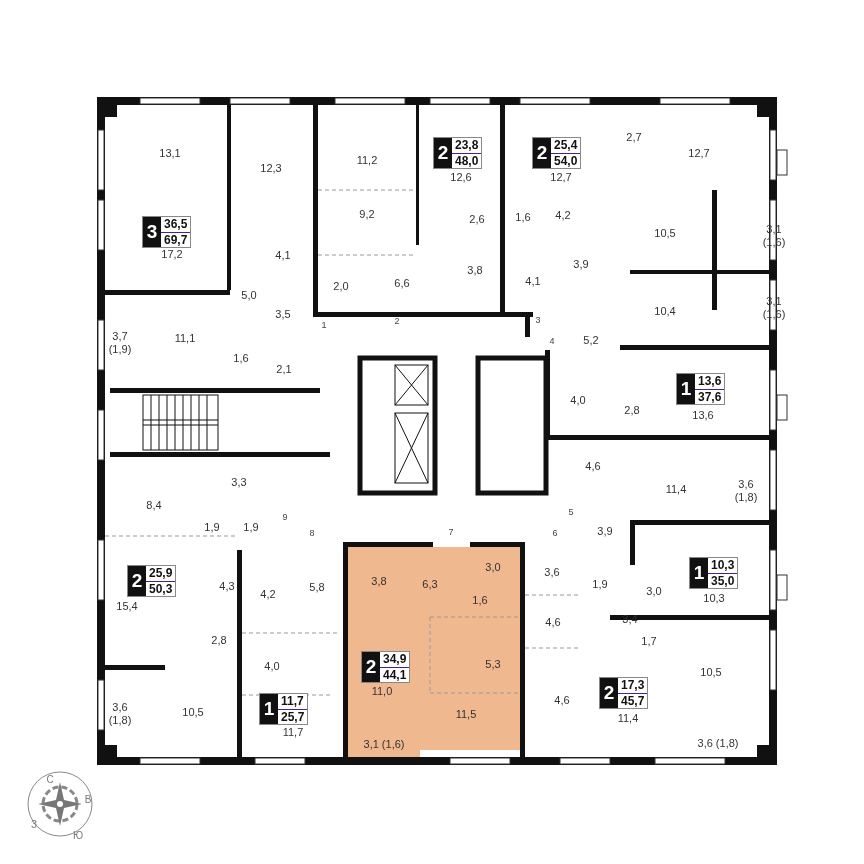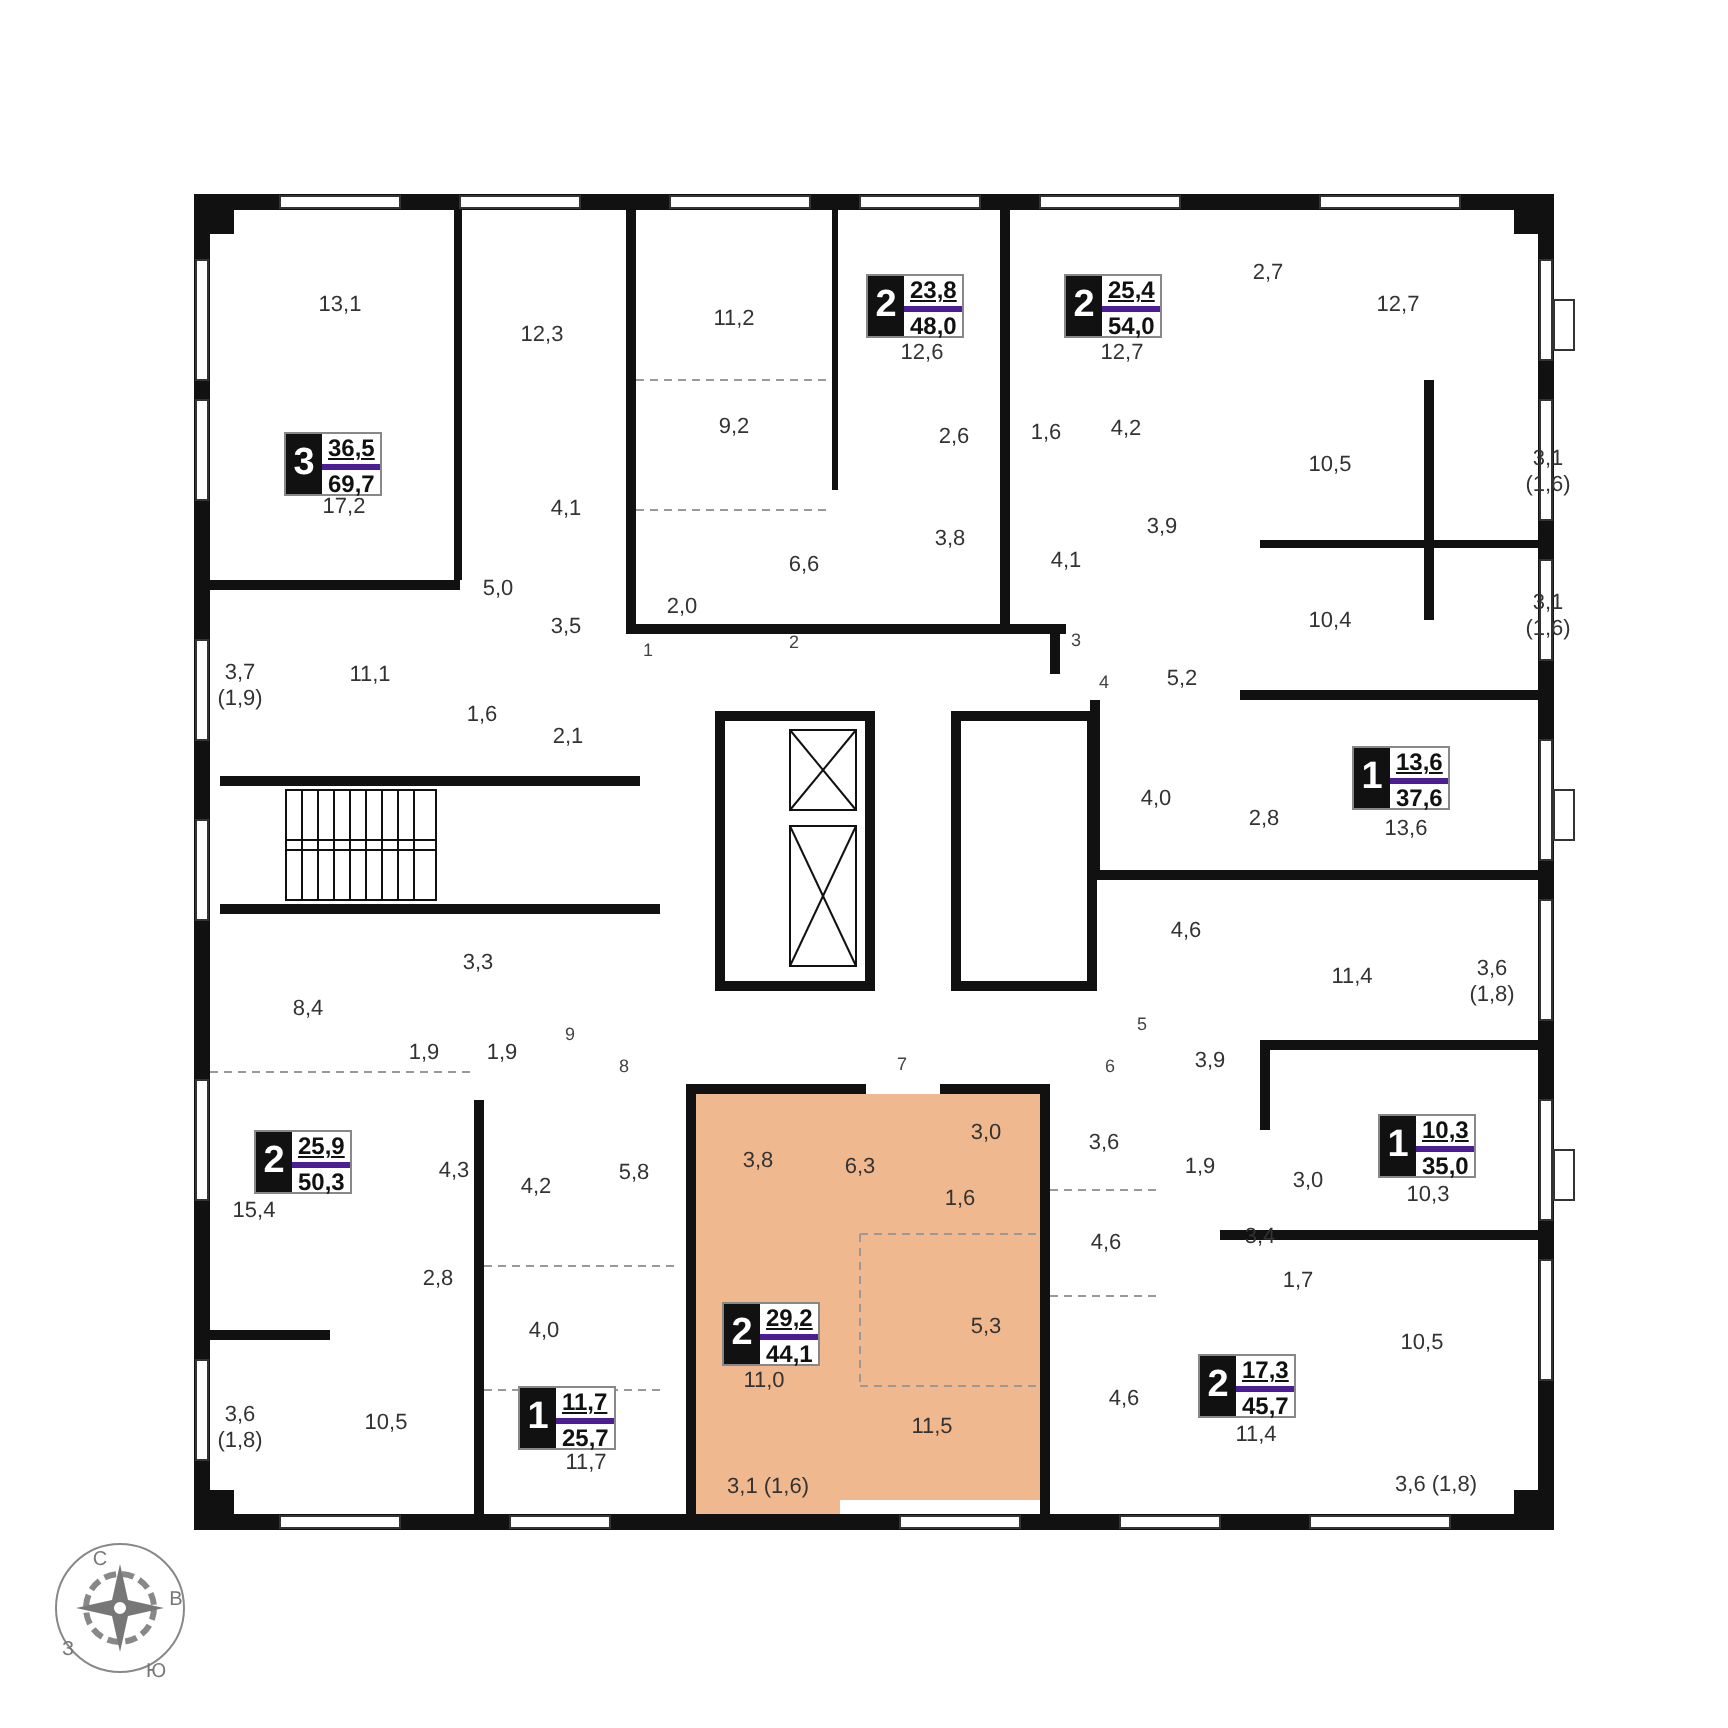--- a/index.html
+++ b/index.html
@@ -4,21 +4,21 @@
 <style>
   html, body { margin:0; padding:0; background:#ffffff; }
   body { width:864px; height:864px; position:relative; overflow:hidden; font-family:"Liberation Sans", sans-serif; color:#222; }
   #plan { position:absolute; left:0; top:0; width:864px; height:864px; }
   .lbl { position:absolute; font-size:11px; color:#333; transform:translate(-50%,-50%); white-space:nowrap; line-height:1.15; text-align:center; }
   .door-num { font-size:9px; color:#444; }
   .badge { position:absolute; display:flex; align-items:stretch; height:30px; border:1px solid #888; background:#fff; }
   .badge .rooms { background:#111; color:#fff; font-weight:bold; font-size:19px; width:18px; display:flex; align-items:center; justify-content:center; }
   .badge .areas { display:flex; flex-direction:column; }
   .badge .areas span { font-size:12px; font-weight:bold; color:#111; padding:0 3px; height:15px; line-height:15px; }
-  .badge .areas span:first-child { border-bottom:3px solid #4c1d95;text-decoration:underline; }
+  .badge .areas span:first-child { border-bottom:1px solid #4c1d95; }
   .compass { position:absolute; left:26px; top:770px; width:68px; height:68px; }
 </style>
 </head>
 <body>
 
 <svg id="plan" viewBox="0 0 864 864" xmlns="http://www.w3.org/2000/svg">
 
   <g fill="#f0b88e">
     <rect x="346" y="547" width="174" height="203"></rect>
     <rect x="346" y="727" width="74" height="32"></rect>
@@ -135,21 +135,21 @@
     <span class="lbl" style="left: 271px; top: 168px; white-space: pre;">12,3</span>
     <span class="lbl" style="left: 172px; top: 254px; white-space: pre;">17,2</span>
     <span class="lbl" style="left: 283px; top: 255px; white-space: pre;">4,1</span>
     <span class="lbl" style="left: 249px; top: 295px; white-space: pre;">5,0</span>
     <span class="lbl" style="left: 283px; top: 314px; white-space: pre;">3,5</span>
     <span class="lbl" style="left: 367px; top: 160px; white-space: pre;">11,2</span>
     <span class="lbl" style="left: 367px; top: 214px; white-space: pre;">9,2</span>
     <span class="lbl" style="left: 461px; top: 177px; white-space: pre;">12,6</span>
     <span class="lbl" style="left: 477px; top: 219px; white-space: pre;">2,6</span>
     <span class="lbl" style="left: 475px; top: 270px; white-space: pre;">3,8</span>
-    <span class="lbl" style="left: 341px; top: 304px; white-space: pre;">2,0</span>
+    <span class="lbl" style="left: 341px; top: 286px; white-space: pre;">2,0</span>
     <span class="lbl" style="left: 402px; top: 283px; white-space: pre;">6,6</span>
     <span class="lbl" style="left: 561px; top: 177px; white-space: pre;">12,7</span>
     <span class="lbl" style="left: 634px; top: 137px; white-space: pre;">2,7</span>
     <span class="lbl" style="left: 699px; top: 153px; white-space: pre;">12,7</span>
     <span class="lbl" style="left: 523px; top: 217px; white-space: pre;">1,6</span>
     <span class="lbl" style="left: 563px; top: 215px; white-space: pre;">4,2</span>
     <span class="lbl" style="left: 665px; top: 233px; white-space: pre;">10,5</span>
     <span class="lbl" style="left: 774px; top: 236px; white-space: pre;">3,1
 (1,6)</span>
     <span class="lbl" style="left: 581px; top: 264px; white-space: pre;">3,9</span>
@@ -255,21 +255,21 @@
 <div class="badge" style="left:599px;top:677px;">
   <div class="rooms">2</div>
   <div class="areas">
       <span>17,3</span>
       <span>45,7</span>
     </div>
 </div>
 <div class="badge" style="left:361px;top:651px;">
   <div class="rooms">2</div>
   <div class="areas">
-      <span>29,2</span>
+      <span>34,9</span>
       <span>44,1</span>
     </div>
 </div>
 <div class="badge" style="left:259px;top:693px;">
   <div class="rooms">1</div>
   <div class="areas">
       <span>11,7</span>
       <span>25,7</span>
     </div>
 </div>

